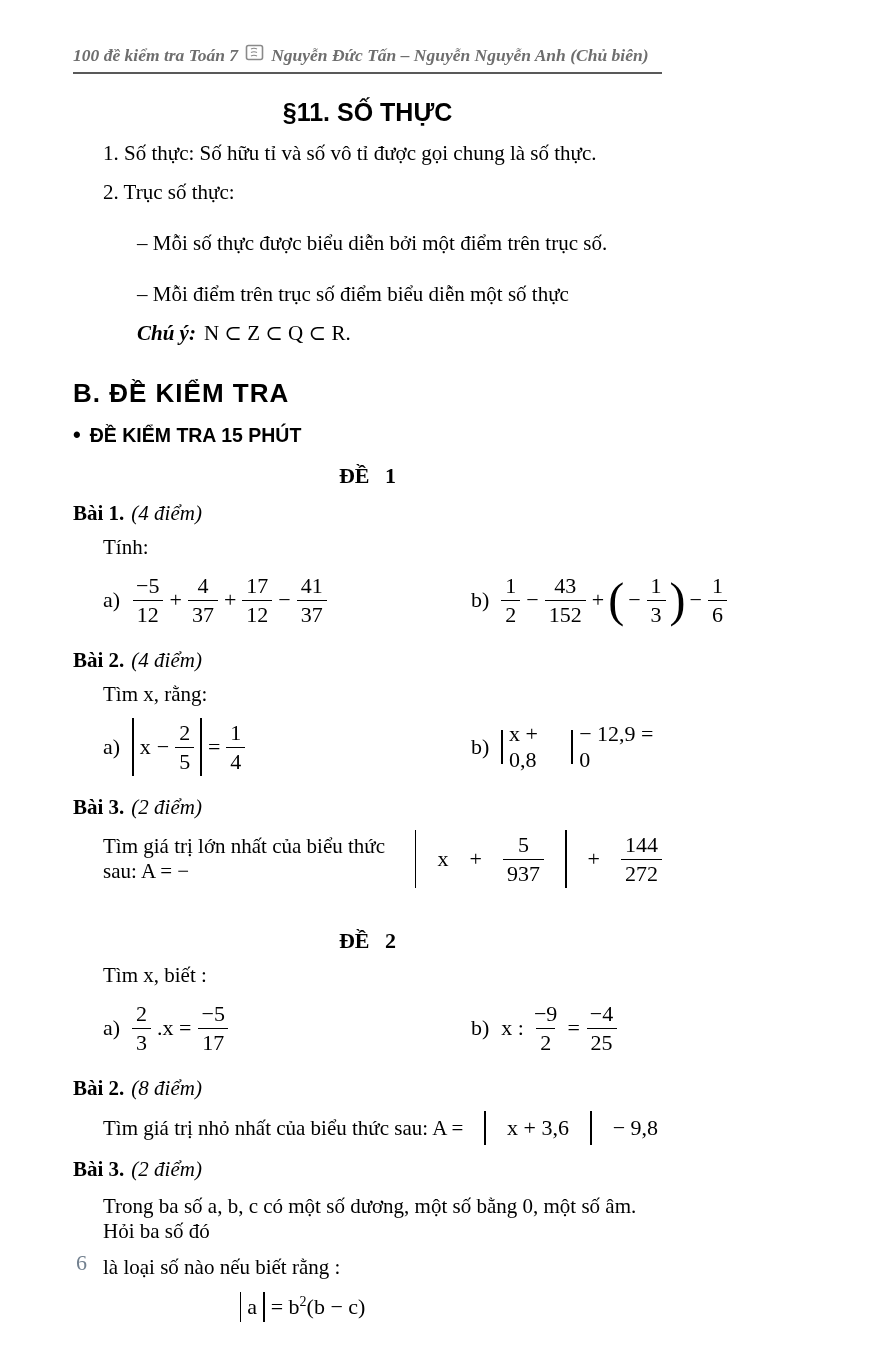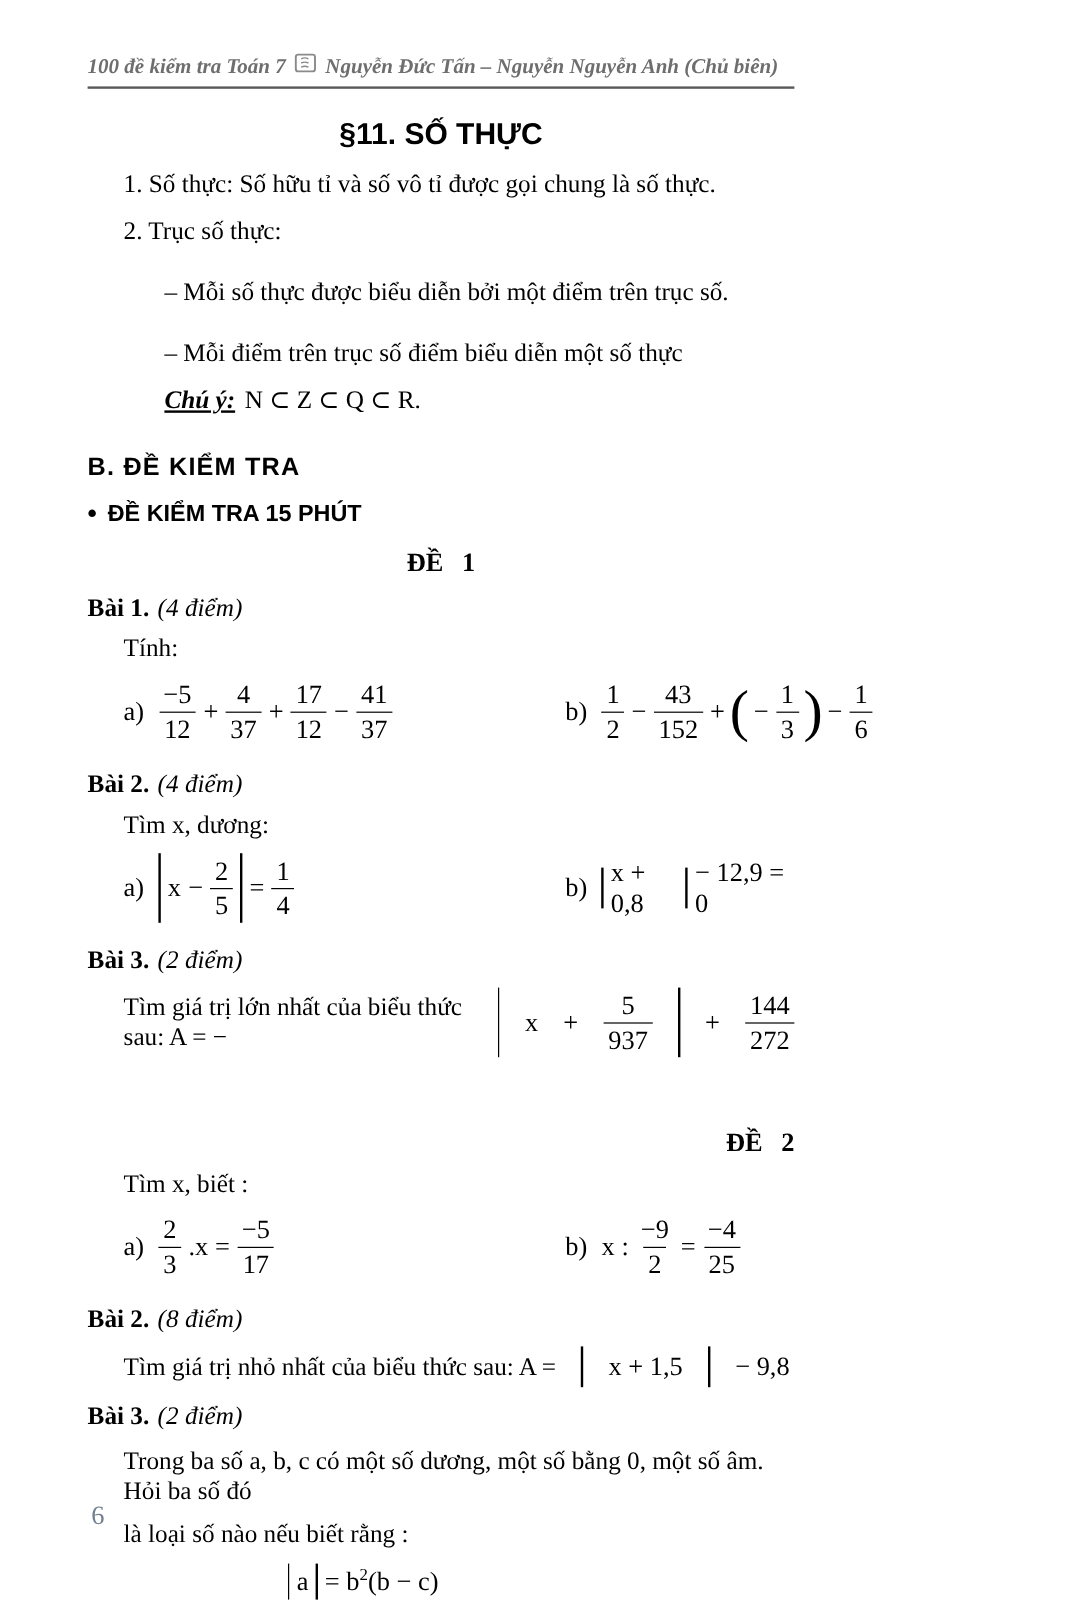--- a/index.html
+++ b/index.html
@@ -10,28 +10,28 @@
     overflow:hidden;
   }
   .header{display:flex;align-items:center;gap:7px;font-size:17.5px;font-weight:bold;font-style:italic;color:#6e6e6e;}
   .rule{border-top:2px solid #595959;margin-top:6px;}
 
   .lesson-title{margin-top:24px;text-align:center;font-family:"Liberation Sans","DejaVu Sans",sans-serif;font-weight:bold;font-size:25px;}
 
   .t-item{margin-left:30px;margin-top:14px;}
   .t-sub{margin-left:64px;margin-top:26px;}
   .t-note{margin-left:64px;margin-top:14px;}
-  .note-label{font-weight:bold;font-style:italic;margin-right:8px;text-decoration:underline;}
-
-  .b-heading{margin-top:32px;font-family:"Liberation Sans","DejaVu Sans",sans-serif;font-weight:800;font-size:21px;letter-spacing:1px;}
+  .note-label{font-weight:bold;font-style:italic;margin-right:8px;}
+
+  .b-heading{margin-top:32px;font-family:"Liberation Sans","DejaVu Sans",sans-serif;font-weight:800;font-size:26px;letter-spacing:1px;}
   .sub-heading{margin-top:15px;display:flex;align-items:center;gap:9px;font-family:"Liberation Sans","DejaVu Sans",sans-serif;font-weight:bold;font-size:19.5px;}
   .bullet{font-size:22px;line-height:1;position:relative;top:-1px;}
 
   .de-title{text-align:center;font-weight:bold;font-size:22px;margin-top:16px;word-spacing:10px;}
-  .de-title.second{margin-top:58px;text-align:right;}
+  .de-title.second{margin-top:40px;}
 
   .bai{margin-top:12px;}
   .bai-label{font-weight:bold;}
   .bai-points{font-style:italic;margin-left:7px;}
   .prompt{margin-left:30px;margin-top:9px;}
 
   .math-row{display:flex;align-items:center;margin-top:4px;min-height:72px;}
   .col-a{width:368px;margin-left:30px;flex:none;}
   .expr{display:flex;align-items:center;gap:6px;font-size:22px;}
   .tag{margin-right:6px;}
@@ -142,21 +142,21 @@
       <span class="frac">
           <span class="num">1</span>
           <span class="den">6</span>
         </span>
     </div>
   </div>
 
   <div class="bai">
     <span class="bai-label">Bài 2.</span><span class="bai-points">(4 điểm)</span>
   </div>
-  <div class="prompt">Tìm x, dương:</div>
+  <div class="prompt">Tìm x, rằng:</div>
 
   <div class="math-row">
     <div class="expr col-a">
       <span class="tag">a)</span>
       <span class="vbar h58"></span>
       <span>x</span>
       <span>−</span>
       <span class="frac">
           <span class="num">2</span>
           <span class="den">5</span>
@@ -230,21 +230,21 @@
     </div>
   </div>
 
   <div class="bai">
     <span class="bai-label">Bài 2.</span><span class="bai-points">(8 điểm)</span>
   </div>
 
   <div class="inline-math">
     <span class="text">Tìm giá trị nhỏ nhất của biểu thức sau: A =</span>
     <span class="vbar h34"></span>
-    <span>x + 1,5</span>
+    <span>x + 3,6</span>
     <span class="vbar h34"></span>
     <span>− 9,8</span>
   </div>
 
   <div class="bai">
     <span class="bai-label">Bài 3.</span><span class="bai-points">(2 điểm)</span>
   </div>
 
   <div class="prompt" style="margin-top:12px;">Trong ba số a, b, c có một số dương, một số bằng 0, một số âm. Hỏi ba số đó</div>
   <div class="prompt" style="margin-top:11px;">là loại số nào nếu biết rằng :</div>

